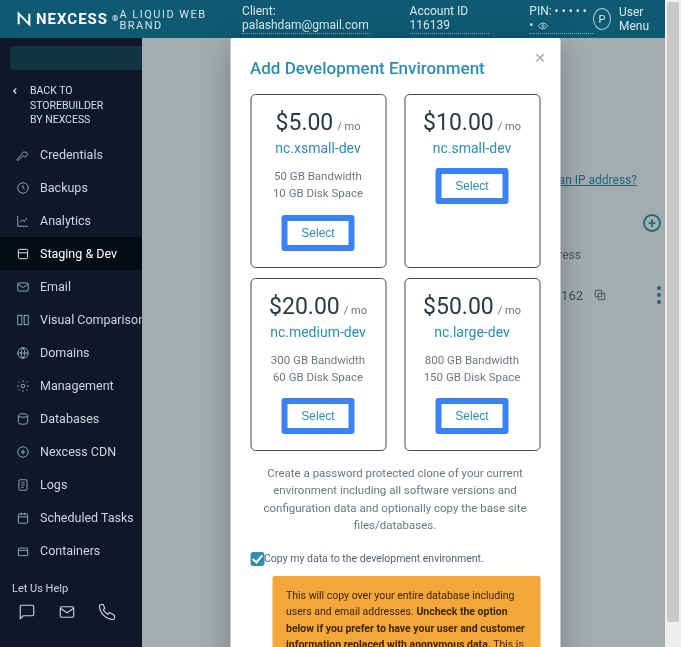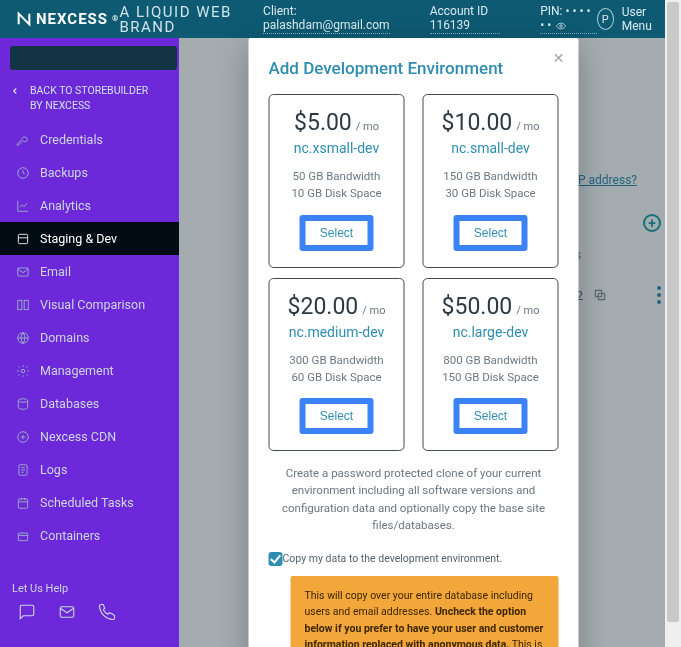--- a/index.html
+++ b/index.html
@@ -2,29 +2,29 @@
 <html><head>
 <meta charset="utf-8">
 <style>
   * { box-sizing: border-box; margin: 0; padding: 0; }
   body { font-family: -apple-system, BlinkMacSystemFont, "Segoe UI", Roboto, Arial, sans-serif; background:#f4f6f8; width:681px; height:647px; overflow:hidden; position:relative; color:#333;}
   
   
   .topbar { height:38px; background:#0e5a73; color:#fff; display:flex; align-items:center; padding:0 16px; font-size:12px; position:relative;}
   .logo-block { display:flex; line-height:1; }
   .logo-row { display:flex; align-items:center; gap:4px; font-weight:700; font-size:15px; letter-spacing:1px;}
-  .logo-sub { font-size:15px; letter-spacing:1.5px; color:#cfe3ea; margin-top:2px;}
+  .logo-sub { font-size:11px; letter-spacing:1.5px; color:#cfe3ea; margin-top:2px;}
   .top-info { margin-left:30px; display:flex; align-items:center; gap:40px; font-size:12px; color:#d7e9ef;}
   .top-info span { border-bottom:1px dotted #79b0c2; padding-bottom:1px;}
   .usermenu { margin-left:auto; display:flex; align-items:center; gap:8px; font-size:12px; color:#d7e9ef;}
   .avatar-circle { width:22px; height:22px; border:1px solid #a6cdd9; border-radius:50%; display:flex; align-items:center; justify-content:center; font-size:11px;}
   
   
   .shell { display:flex; height:calc(647px - 38px); }
-  .sidebar { width:179px; background:#6d28d9; color:#cbd6de; font-size:12.5px; display:flex; flex-direction:column; position:relative;}
+  .sidebar { width:142px; background:#0f172a; color:#cbd6de; font-size:12.5px; display:flex; flex-direction:column; position:relative;}
   .search-row { padding:8px 10px 6px 10px; display:flex; gap:6px; align-items:center;}
   .search-row input { flex:1; background:#123445; border:none; height:24px; border-radius:3px; padding:0 6px; color:#cbd6de; font-size:12px;}
   .search-row .mag { width:16px; height:16px; stroke:#9fb7c4; flex-shrink:0;}
   .back-block { padding:8px 10px 10px 30px; font-size:10.5px; color:#cfe0ea; position:relative; line-height:1.4;}
   .back-block .chev { position:absolute; left:10px; top:10px; width:10px; height:10px; stroke:#cfe0ea;}
   .nav { display:flex; flex-direction:column; }
   .nav-item { display:flex; align-items:center; gap:10px; padding:9px 10px 9px 16px; cursor:pointer; }
   .nav-item.active { background:#020c14; color:#fff; }
   .nav-item .ico { width:14px; height:14px; stroke:#9fb7c4; flex-shrink:0; fill:none; stroke-width:1.5;}
   .nav-item.active .ico { stroke:#fff;}
@@ -244,24 +244,21 @@
     <div class="overlay"></div>
 
     <div class="modal">
       <div class="close-x">✕</div>
       <h2>Add Development Environment</h2>
       <div class="plans" id="plans">
           <div class="plan"><div><span class="price">$5.00</span> <span class="per">/ mo</span></div><div class="sku">nc.xsmall-dev</div><div class="meta">
               <div>50 GB Bandwidth</div>
               <div>10 GB Disk Space</div>
             </div><button>Select</button></div>
-          <div class="plan"><div><span class="price">$10.00</span> <span class="per">/ mo</span></div><div class="sku">nc.small-dev</div><div class="meta">
-              <div>150 GB Bandwidth</div>
-              <div>30 GB Disk Space</div>
-            </div><button>Select</button></div>
+          <div class="plan"><div><span class="price">$10.00</span> <span class="per">/ mo</span></div><div class="sku">nc.small-dev</div><button>Select</button></div>
           <div class="plan"><div><span class="price">$20.00</span> <span class="per">/ mo</span></div><div class="sku">nc.medium-dev</div><div class="meta">
               <div>300 GB Bandwidth</div>
               <div>60 GB Disk Space</div>
             </div><button>Select</button></div>
           <div class="plan"><div><span class="price">$50.00</span> <span class="per">/ mo</span></div><div class="sku">nc.large-dev</div><div class="meta">
               <div>800 GB Bandwidth</div>
               <div>150 GB Disk Space</div>
             </div><button>Select</button></div>
         </div>
       <div class="desc">Create a password protected clone of your current environment including all software versions and configuration data and optionally copy the base site files/databases.</div>

